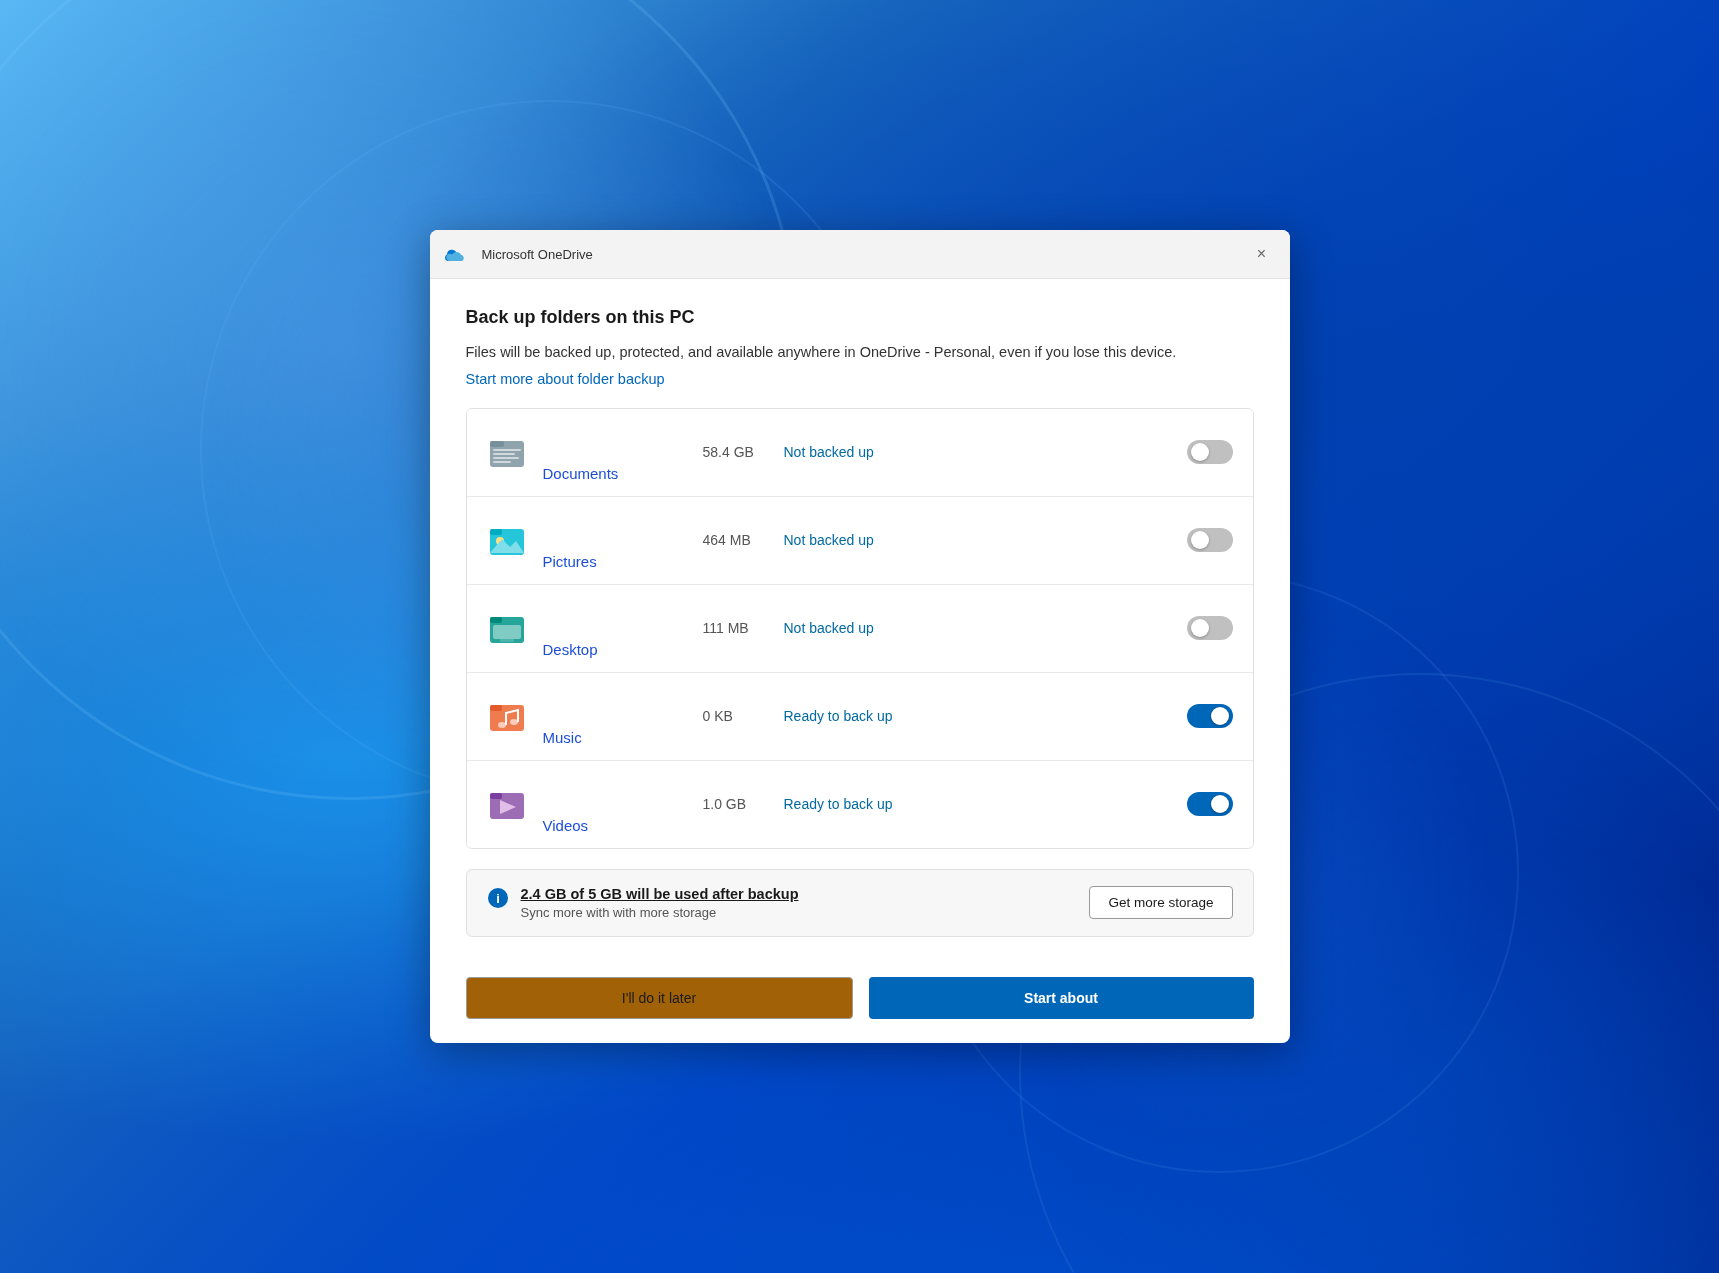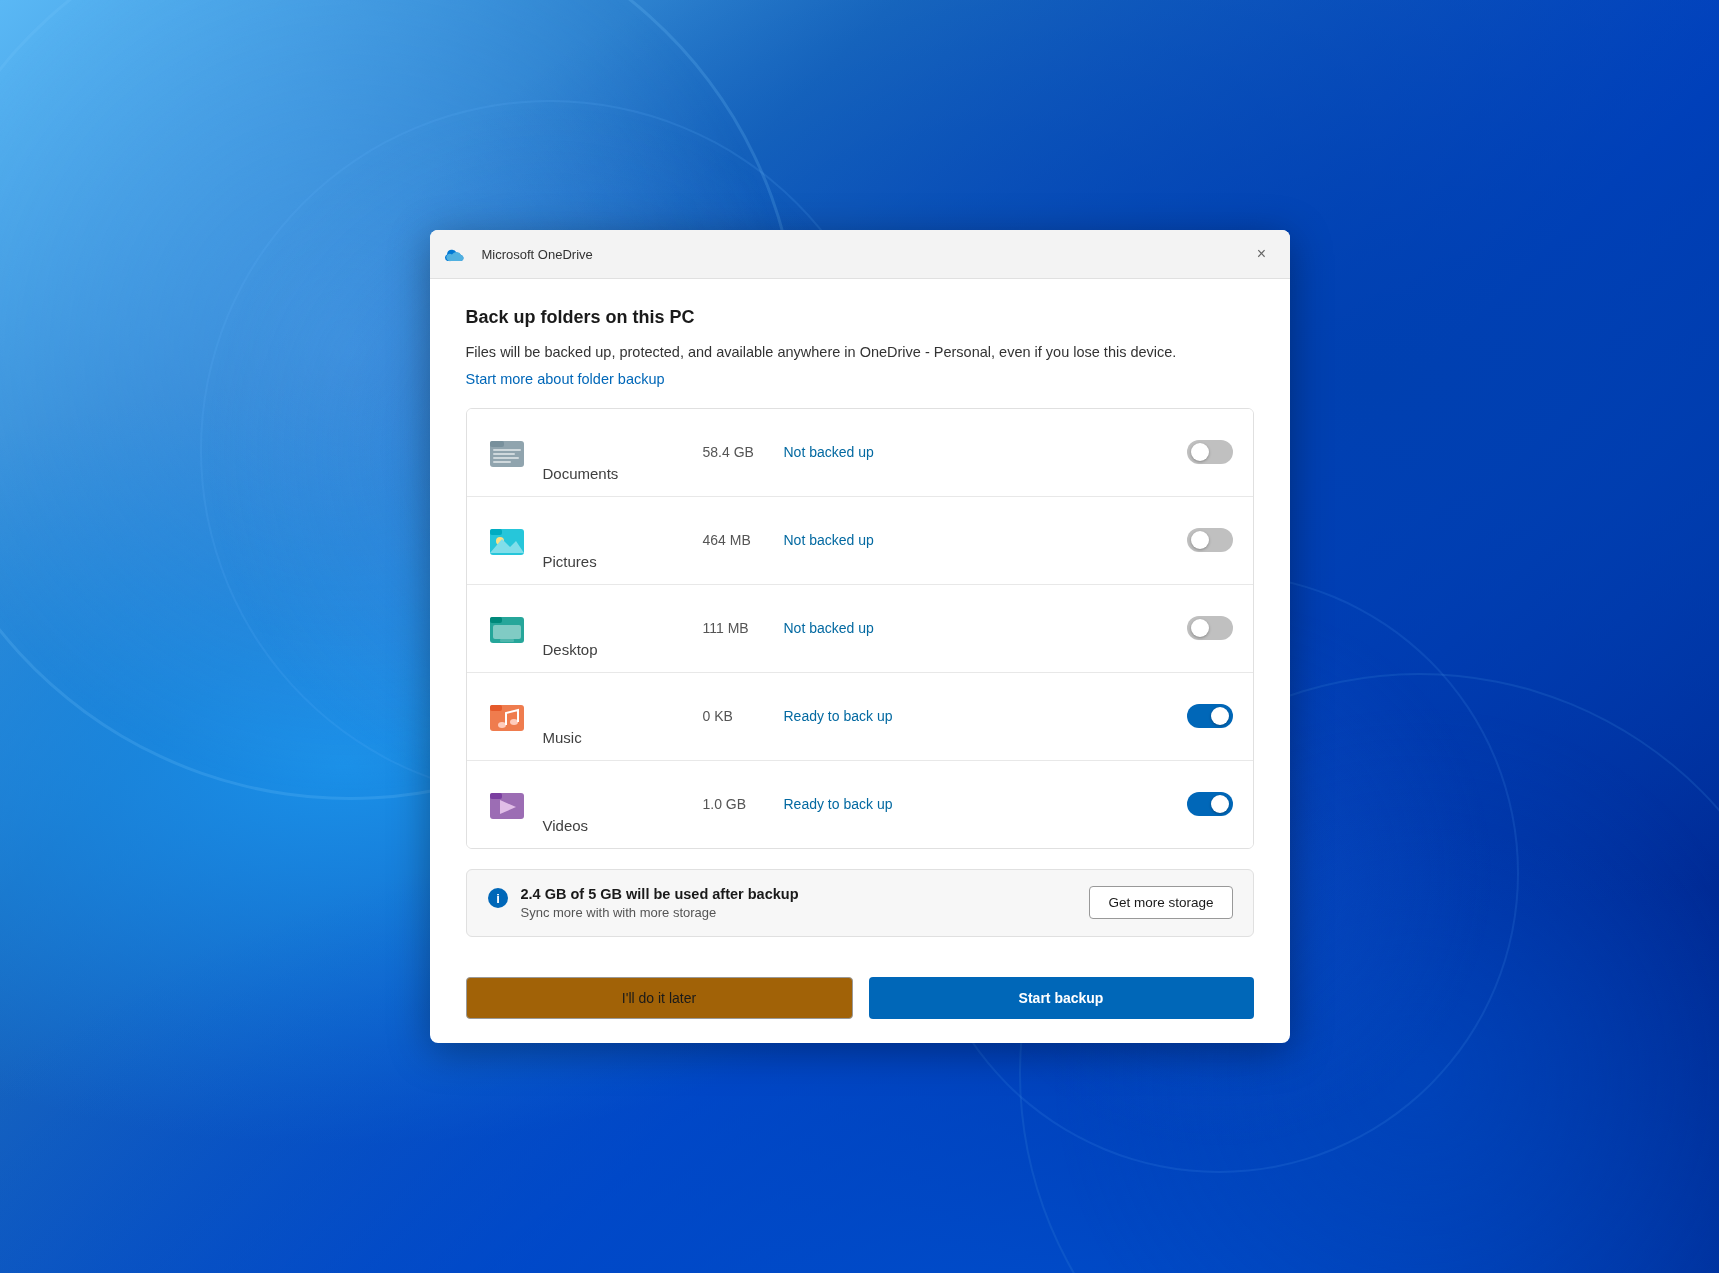--- a/index.html
+++ b/index.html
@@ -153,21 +153,21 @@
       width: 40px; height: 40px;
       margin-right: 16px;
       flex-shrink: 0;
       display: flex; align-items: center; justify-content: center;
     }
 
     
     .folder-name {
       font-size: 15px;
       font-weight: 400;
-      color: #404040;
+      color: #1d4ed8;
       min-width: 120px;
       margin-top: 42px;
     }
 
     .folder-size {
       font-size: 14px;
       color: #555;
       margin-left: 40px;
       min-width: 65px;
     }
@@ -228,20 +228,21 @@
       flex-shrink: 0;
       margin-top: 1px;
     }
 
     .storage-text-block {}
     .storage-main-text {
       font-size: 14.5px;
       font-weight: 600;
       color: #1a1a1a;
       margin-bottom: 3px;
+      text-decoration: underline;
     }
     .storage-sub-text {
       font-size: 13px;
       color: #555;
     }
 
     .get-more-btn {
       border: 1px solid #999;
       background: #fff;
       border-radius: 4px;
@@ -414,15 +415,15 @@
           <div class="storage-main-text">2.4 GB of 5 GB will be used after backup</div>
           <div class="storage-sub-text">Sync more with with more storage</div>
         </div>
       </div>
       <button class="get-more-btn">Get more storage</button>
     </div>
   </div>
 
   <div class="dialog-footer">
     <button class="btn-later">I'll do it later</button>
-    <button class="btn-start">Start backup</button>
+    <button class="btn-start">Start about</button>
   </div>
 </div>
 
 </body></html>

